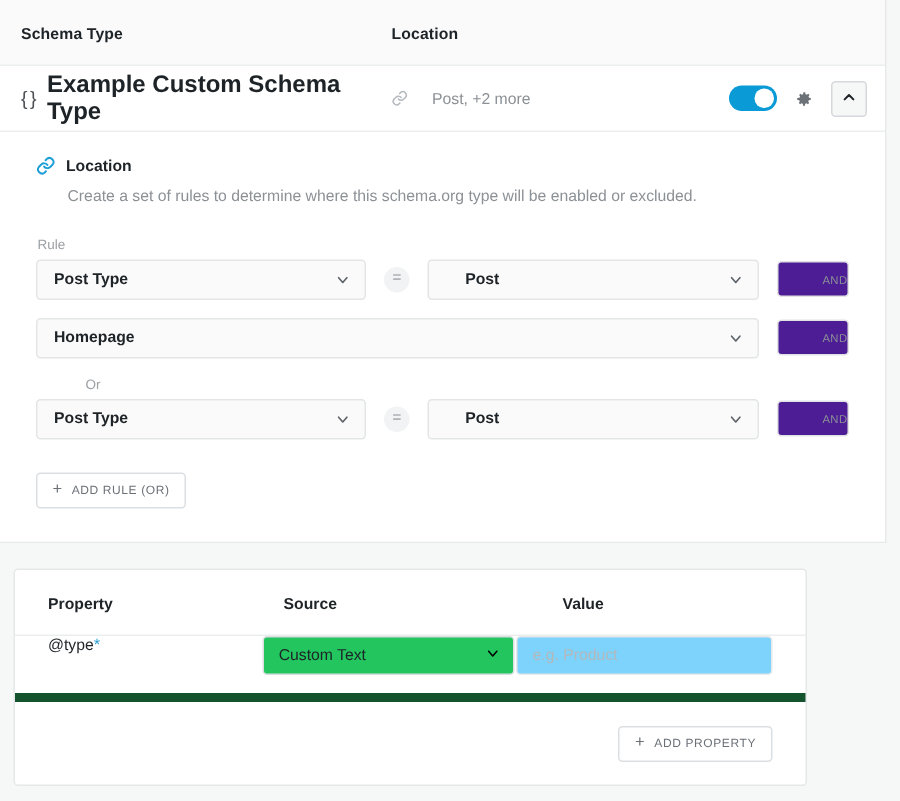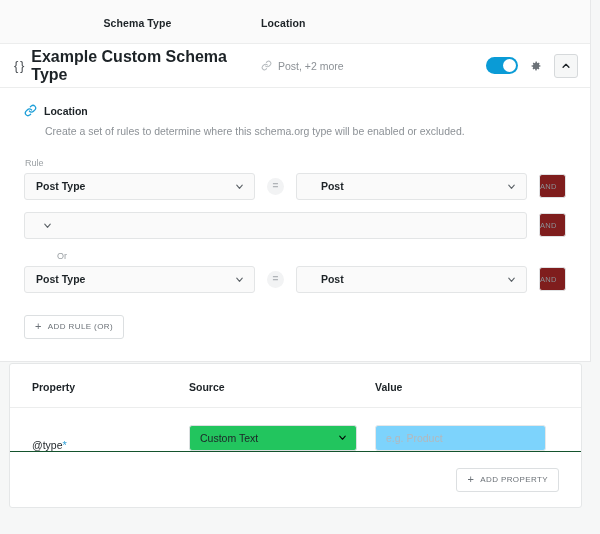--- a/index.html
+++ b/index.html
@@ -19,40 +19,40 @@
     border: 1px solid #e7e8e9;
     border-left: none;
     border-top: none;
   }
   .schema-head {
     display: flex; align-items: center;
     height: 44px; padding: 0 14px;
     background: #fafafa;
     border-bottom: 1px solid #eceded;
   }
-  .col-schema { width: 247px; text-align: center; }
+  .col-schema { width: 247px; }
   .col-loc { flex: 1; }
   .head-label {
     font-size: 10.5px; font-weight: bold; color: #1d2327; letter-spacing: .1px;
   }
 
   .schema-row {
     display: flex; align-items: center;
     height: 44px; padding: 0 12px 0 14px;
     border-bottom: 1px solid #eceded;
     background: #fff;
   }
   .schema-name-cell { width: 247px; display: flex; align-items: center; gap: 8px; }
   .braces-icon {
     font-size: 13px; color: #4a4f54; line-height: 1; letter-spacing: -1px;
     font-family: "Liberation Sans", sans-serif;
   }
   .schema-name { font-size: 16px; font-weight: bold; color: #1d2327; }
 
-  .loc-cell { flex: 1; display: flex; align-items: center; gap: 6px; }
+  .loc-cell { flex: 1; display: flex; align-items: center; gap: 16px; }
   .loc-text { font-size: 10.5px; color: #8c9196; }
   .link-glyph { display: inline-flex; color: #b4b9bd; }
 
   .row-actions { display: flex; align-items: center; gap: 12px; margin-left: auto; }
 
   .toggle {
     width: 32px; height: 17px; border-radius: 9px;
     background: #0a9bd6; position: relative; cursor: pointer; flex: none;
   }
   .toggle .knob {
@@ -95,53 +95,53 @@
   .sel-left { width: 233px; }
   .sel-right { width: 233px; padding-left: 24px; }
   .sel-wide { width: 504px; }
 
   .eq-badge {
     width: 17px; height: 17px; border-radius: 50%; background: #f2f3f4;
     margin: 0 12px; display: flex; align-items: center; justify-content: center;
     color: #b0b4b8; font-size: 10px; font-weight: bold; line-height: 1; flex: none;
   }
   .and-btn {
-    width: 27px; height: 24px; margin-left: 12px;
-    border: 1px solid #e0e2e4; border-radius: 3px; background: #7f1d1d;
-    display: flex; align-items: center; justify-content: flex-start;
+    width: 48px; height: 24px; margin-left: 12px;
+    border: 1px solid #e0e2e4; border-radius: 3px; background: #4c1d95;
+    display: flex; align-items: center; justify-content: flex-end;
     font-size: 7.5px; color: #8c9196; letter-spacing: .3px; cursor: pointer; flex: none;
   }
   .or-label { margin-top: 11px; margin-left: 33px; }
 
   .add-rule-btn {
     margin-top: 10px;
     height: 24px; padding: 0 10px;
     border: 1px solid #dcdfe1; border-radius: 3px; background: #fff;
     display: inline-flex; align-items: center; gap: 6px;
     font-size: 8px; color: #6b7177; letter-spacing: .4px; cursor: pointer;
   }
   .plus { font-size: 11px; line-height: 1; color: #6b7177; }
 
   
   .card-prop {
-    position: absolute; left: 9px; top: 363px; width: 573px;
+    position: absolute; left: 9px; top: 379px; width: 529px;
     background: #fff; border: 1px solid #e5e7e8; border-radius: 3px;
   }
   .prop-head {
     display: flex; align-items: center; height: 44px;
     padding: 0 22px; border-bottom: 1px solid #eceded;
   }
   .ph1 { width: 157px; }
   .ph2 { width: 186px; }
   .ph3 { flex: 1; }
   .prop-head-label { font-size: 10.5px; font-weight: bold; color: #1d2327; }
 
   .prop-row {
-    display: flex; align-items: flex-end; height: 44px;
-    padding: 0 22px; border-bottom: 1px solid #14532d;
+    display: flex; align-items: flex-start; height: 44px;
+    padding: 0 22px; border-bottom: 6px solid #14532d;
   }
   .prop-name { width: 157px; font-size: 10.5px; color: #1d2327; }
   .req-star { color: #2e9fd6; font-size: 11px; }
   .prop-src { width: 186px; }
   .src-sel {
     width: 168px; height: 26px; border: 1px solid #dcdfe1; border-radius: 3px;
     background: #22c55e; display: flex; align-items: center; padding: 0 8px 0 10px;
     cursor: pointer;
   }
   .src-sel .sel-text { font-size: 10.5px; color: #1d2327; font-weight: normal; flex: 1; }
@@ -252,20 +252,21 @@
                   </svg>
                 </span>
             </div>
             <div class="and-btn">
                 <span>AND</span>
               </div>
           </div>
 
           <div class="rule-line">
             <div class="sel sel-wide">
+              <span class="sel-text">Homepage</span>
               <span class="caret">
                   <svg width="11" height="11" viewBox="0 0 24 24" fill="none" stroke="currentColor" stroke-width="2.4" stroke-linecap="round" stroke-linejoin="round">
                     <polyline points="6 9 12 16 18 9"></polyline>
                   </svg>
                 </span>
             </div>
             <div class="and-btn">
                 <span>AND</span>
               </div>
           </div>

